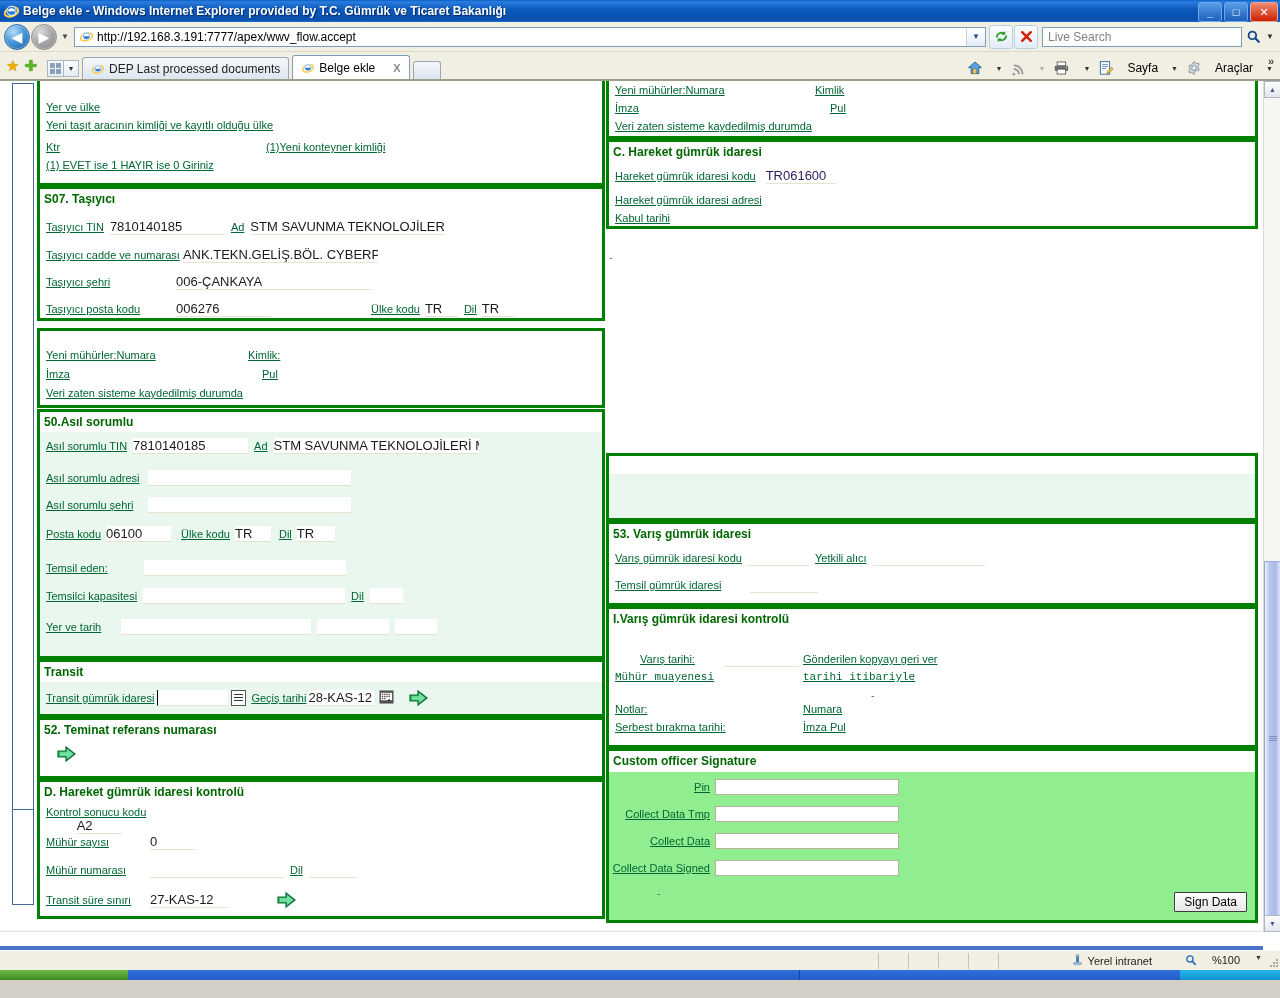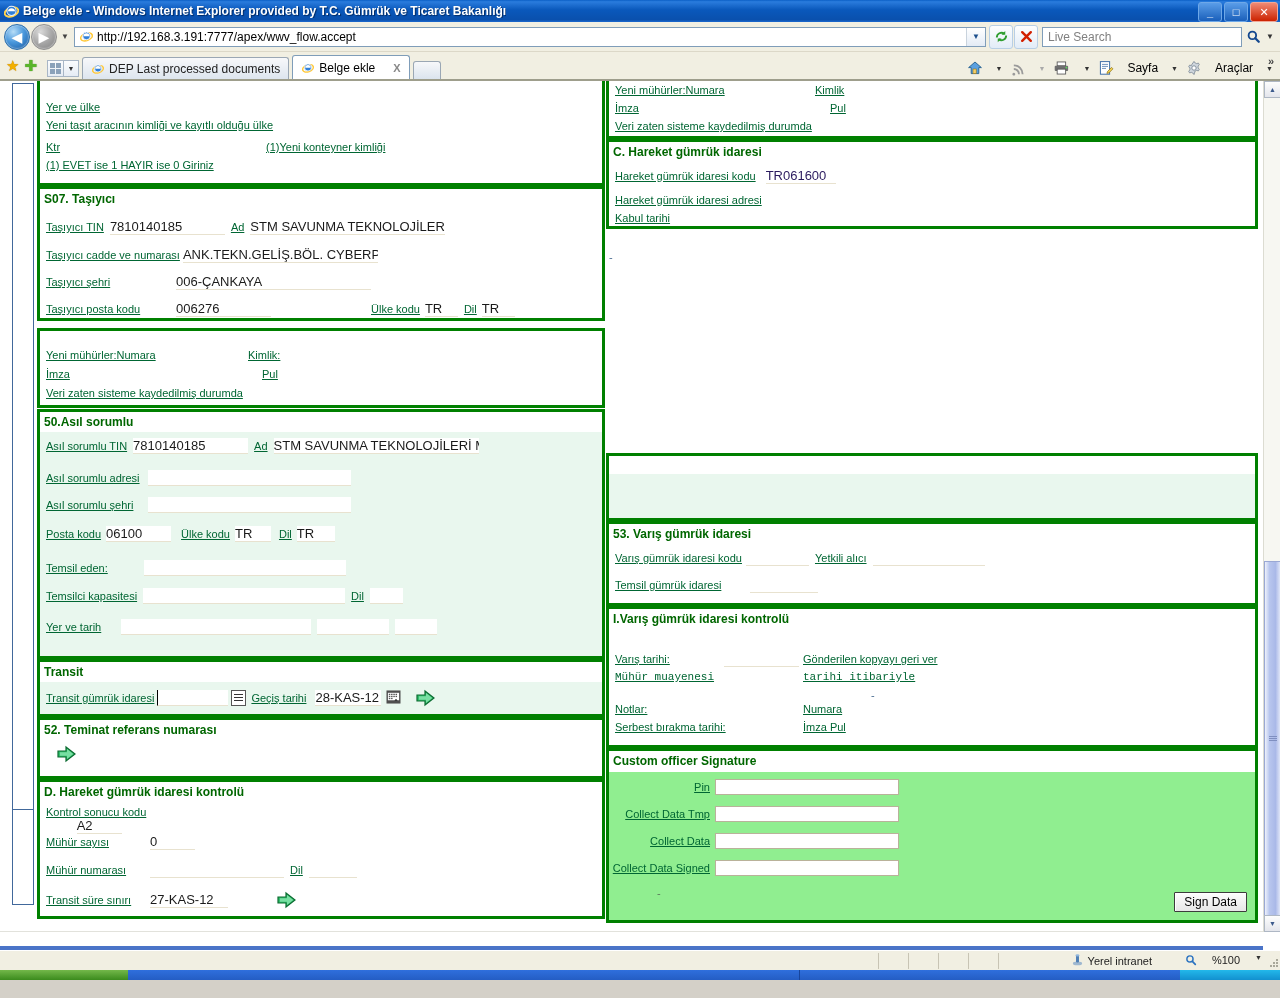--- a/index.html
+++ b/index.html
@@ -416,21 +416,21 @@
       <div class="tint" style="position:absolute;left:0;top:20px;right:0;bottom:0;"></div>
       <div class="row" style="left:6px;top:26px;">
         <span class="lbl">Transit gümrük idaresi</span>
         <span class="val fld" style="width:70px;margin-left:3px;background:#fff;border-left:1px solid #000;"></span>
         <span class="icobtn" style="margin-left:3px;">
           <i style="top:3px;"></i>
             <i style="top:6px;"></i>
             <i style="top:9px;"></i>
         </span>
         <span class="lbl" style="margin-left:5px;">Geçiş tarihi</span>
-        <span class="val fld" style="width:66px;margin-left:9px;background:#fff;">28-KAS-12</span>
+        <span class="val fld" style="width:66px;margin-left:2px;background:#fff;">28-KAS-12</span>
         <span style="margin-left:5px;display:inline-block;">
           <svg width="15" height="14" viewBox="0 0 16 15">
             <rect x="0.5" y="0.5" width="15" height="14" fill="#4f4f4f"></rect>
             <rect x="2" y="3" width="12" height="8" fill="#fff"></rect>
             <g fill="#555">
               <rect x="3" y="4" width="1.6" height="1.4"></rect>
                 <rect x="5.4" y="4" width="1.6" height="1.4"></rect>
               <rect x="7.8" y="4" width="1.6" height="1.4"></rect>
                 <rect x="10.2" y="4" width="1.6" height="1.4"></rect>
               <rect x="3" y="6.2" width="1.6" height="1.4"></rect>
@@ -547,21 +547,21 @@
       <div class="row" style="left:6px;top:53px;">
         <span class="lbl" style="width:105px;display:inline-block;">Temsil gümrük idaresi</span>
         <span class="val fld" style="width:68px;margin-left:30px;"></span>
       </div>
     </div>
 
     <div class="panel" style="left:606px;top:525px;width:652px;height:142px;">
       <div class="ptitle">I.Varış gümrük idaresi kontrolü</div>
 
       <div class="row" style="left:6px;top:42px;">
-        <span class="lbl" style="width:105px;display:inline-block;">Varış tarihi:</span>
+        <span class="lbl" style="width:105px;display:inline-block;text-align:center;">Varış tarihi:</span>
         <span class="val fld" style="width:75px;margin-left:4px;"></span>
         <span class="lbl" style="margin-left:4px;">Gönderilen kopyayı geri ver</span>
       </div>
 
       <div class="row" style="left:6px;top:62px;font-family:Liberation Mono, monospace;">
         <span class="lbl" style="width:188px;display:inline-block;">Mühür muayenesi</span>
         <span class="lbl">tarihi itibariyle</span>
       </div>
 
       <div class="row" style="left:262px;top:80px;">

